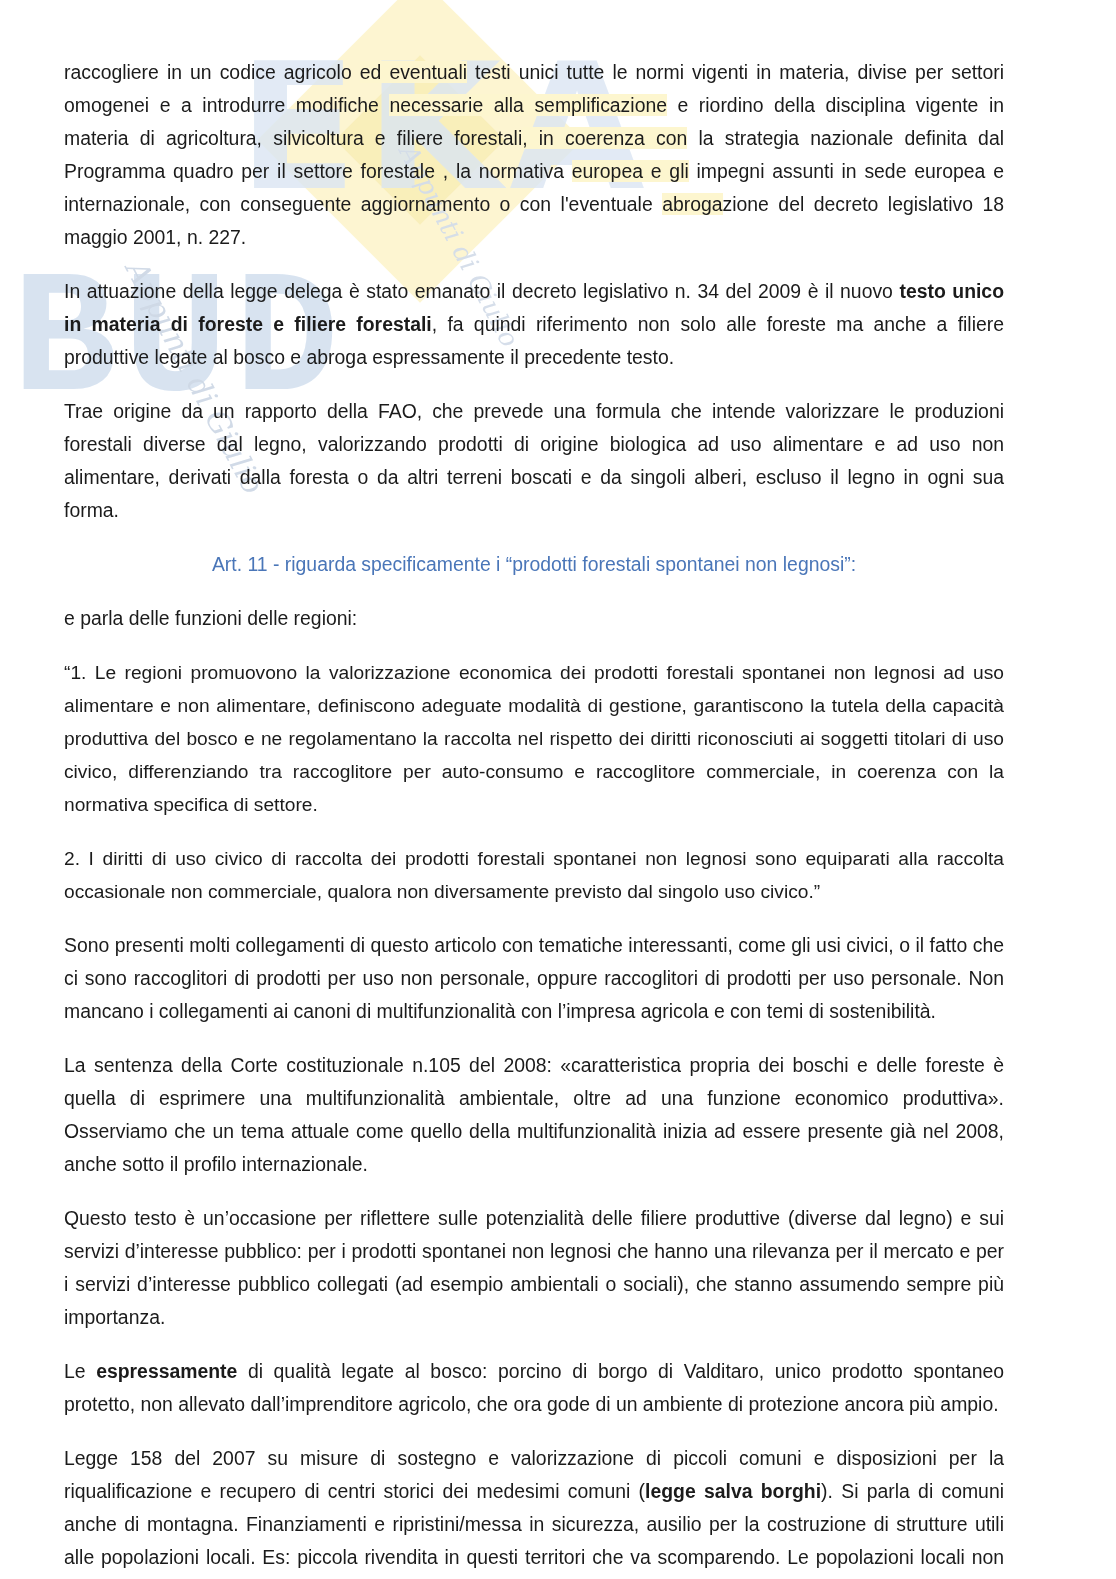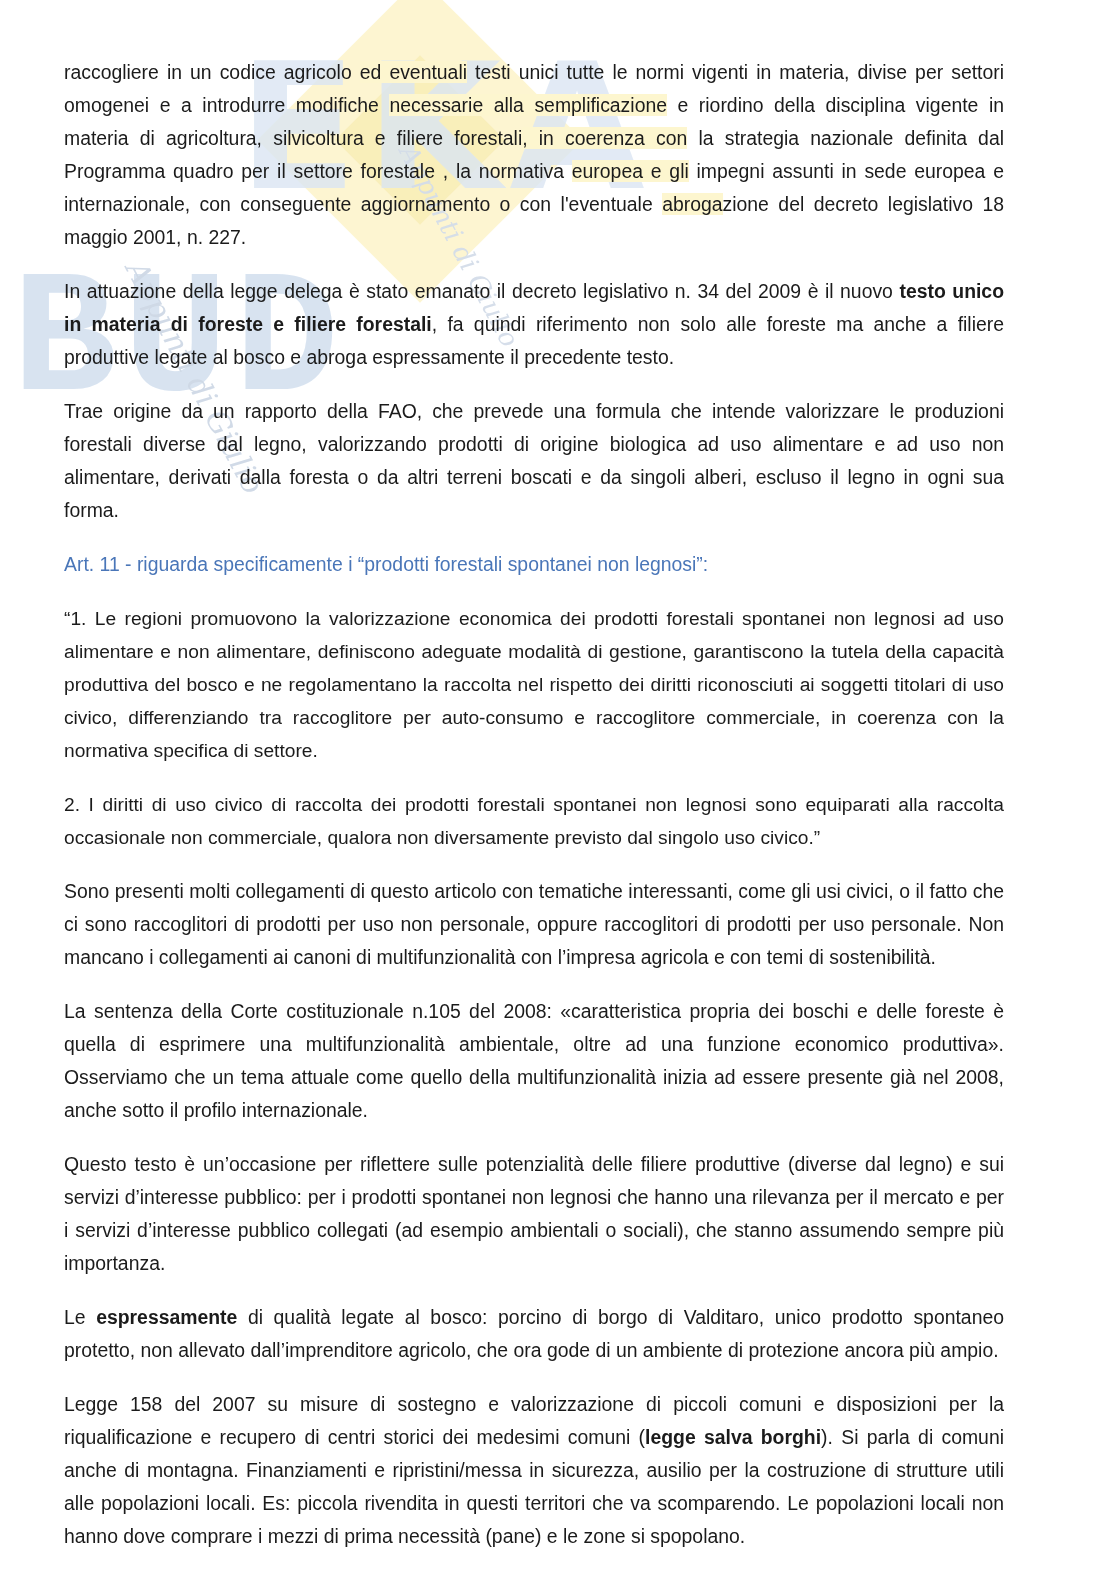--- a/index.html
+++ b/index.html
@@ -102,21 +102,21 @@
     color:#1b1b1b;
   }
   p:last-child{margin-bottom:12px;}
   .hl{background:#fdf6cf;}
   .b{font-weight:bold;}
   .heading-blue{
     color:#4a76b8;
     font-size:19.4px;
     line-height:33px;
     margin:0 0 21px 0;
-    text-align:left;
+    text-align:center;
   }
   .quote{
     font-size:19.2px;
     line-height:33px;
   }
 </style>
 </head>
 <body>
 
 <div id="watermark">
@@ -131,20 +131,21 @@
 <div id="page">
 
   <p><span>raccogliere in un codice agricolo </span><span class="hl">ed eventuali</span><span> testi unici tutte le normi vigenti in materia, divise per settori omogenei e a introdurre modifiche </span><span class="hl">necessarie alla semplificazione</span><span> e riordino della disciplina vigente in materia di agricoltura, silvicoltura e filiere forestali</span><span class="hl">, in coerenza con</span><span> la strategia nazionale definita dal Programma quadro per il settore forestale , la normativa </span><span class="hl">europea e gli</span><span> impegni assunti in sede europea e internazionale, con conseguente aggiornamento o con l'eventuale </span><span class="hl">abroga</span><span>zione del decreto legislativo 18 maggio 2001, n. 227.</span></p>
 
   <p><span>In attuazione della legge delega è stato emanato il decreto legislativo n. 34 del 2009 è il nuovo </span><span class="b">testo unico in materia di foreste e filiere forestali</span><span>, fa quindi riferimento non solo alle foreste ma anche a filiere produttive legate al bosco e abroga espressamente il precedente testo.</span></p>
 
   <p>Trae origine da un rapporto della FAO, che prevede una formula che intende valorizzare le produzioni forestali diverse dal legno, valorizzando prodotti di origine biologica ad uso alimentare e ad uso non alimentare, derivati dalla foresta o da altri terreni boscati e da singoli alberi, escluso il legno in ogni sua forma.</p>
 
   <div class="heading-blue">Art. 11 - riguarda specificamente i “prodotti forestali spontanei non legnosi”:</div>
 
+  <p>e parla delle funzioni delle regioni:</p>
 
   <p class="quote">“1. Le regioni promuovono la valorizzazione economica dei prodotti forestali spontanei non legnosi ad uso alimentare e non alimentare, definiscono adeguate modalità di gestione, garantiscono la tutela della capacità produttiva del bosco e ne regolamentano la raccolta nel rispetto dei diritti riconosciuti ai soggetti titolari di uso civico, differenziando tra raccoglitore per auto-consumo e raccoglitore commerciale, in coerenza con la normativa specifica di settore.</p>
 
   <p class="quote">2. I diritti di uso civico di raccolta dei prodotti forestali spontanei non legnosi sono equiparati alla raccolta occasionale non commerciale, qualora non diversamente previsto dal singolo uso civico.”</p>
 
   <p>Sono presenti molti collegamenti di questo articolo con tematiche interessanti, come gli usi civici, o il fatto che ci sono raccoglitori di prodotti per uso non personale, oppure raccoglitori di prodotti per uso personale. Non mancano i collegamenti ai canoni di multifunzionalità con l’impresa agricola e con temi di sostenibilità.</p>
 
 
   <p>La sentenza della Corte costituzionale n.105 del 2008: «caratteristica propria dei boschi e delle foreste è quella di esprimere una multifunzionalità ambientale, oltre ad una funzione economico produttiva». Osserviamo che un tema attuale come quello della multifunzionalità inizia ad essere presente già nel 2008, anche sotto il profilo internazionale.</p>
 

